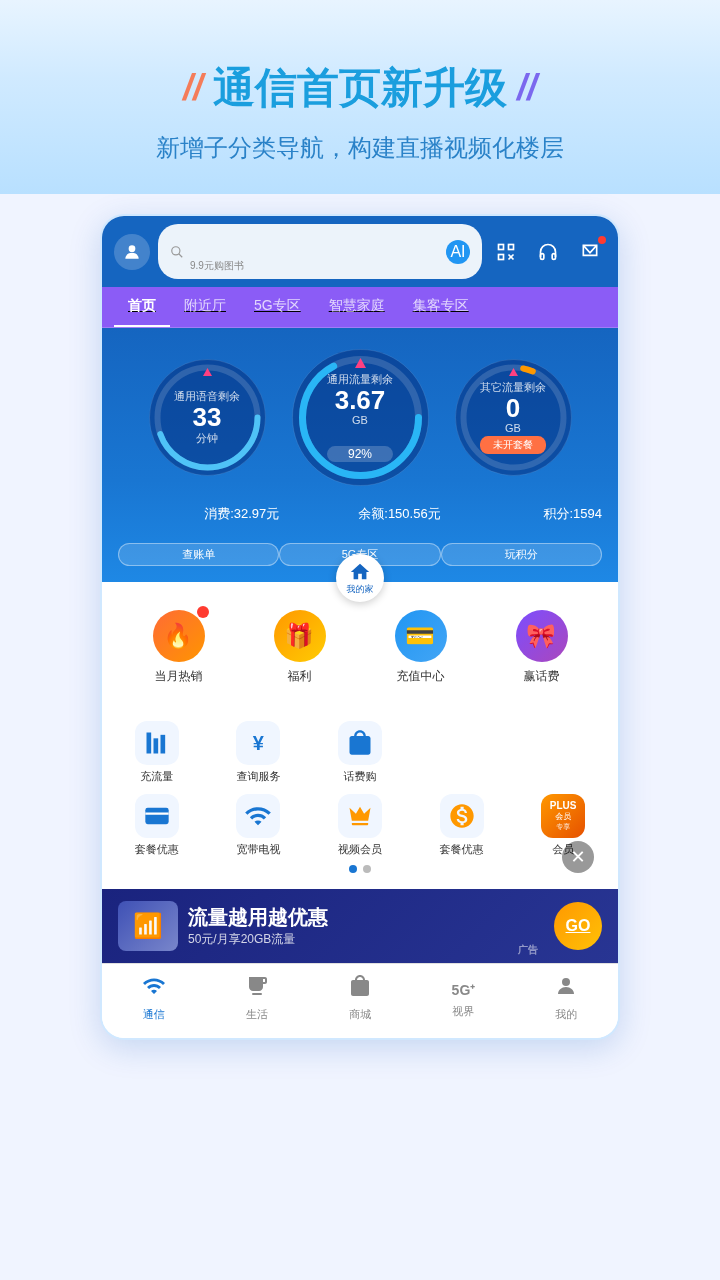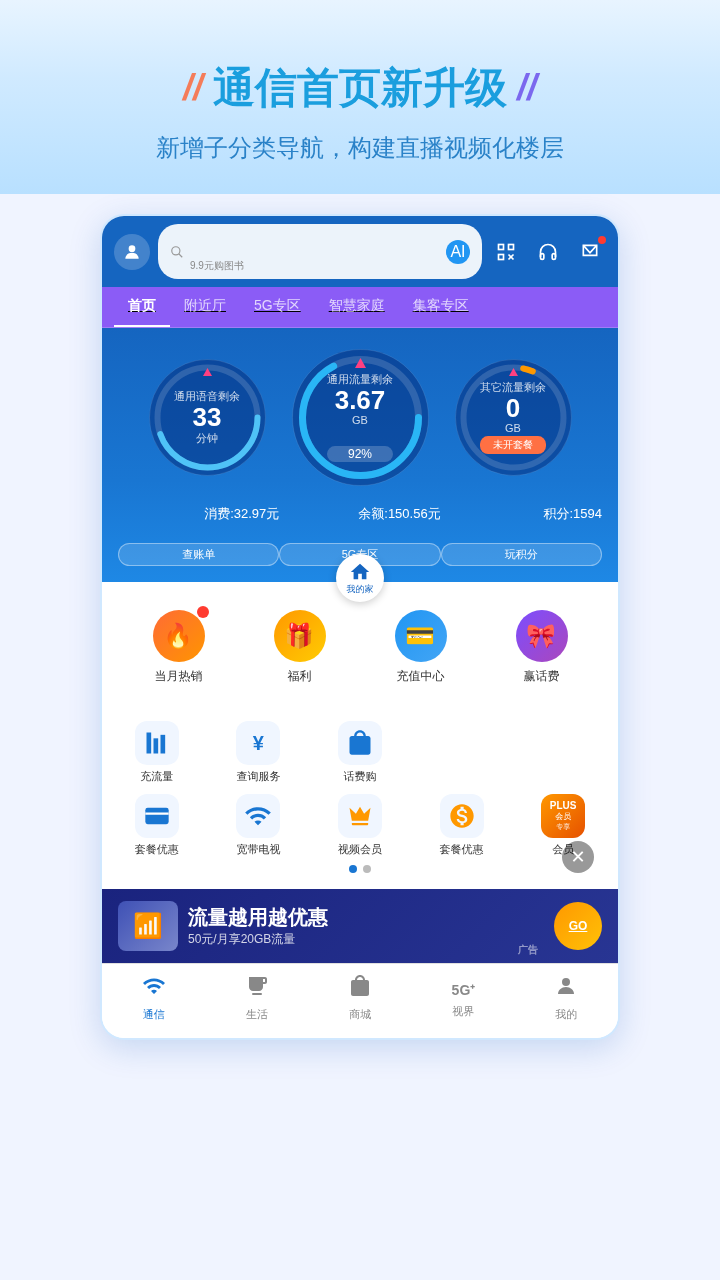--- a/index.html
+++ b/index.html
@@ -467,21 +467,21 @@
       font-weight: bold;
     }
     .ad-go-btn {
       width: 48px;
       height: 48px;
       background: linear-gradient(135deg, #ff9800, #ffc107);
       border-radius: 50%;
       display: flex;
       align-items: center;
       justify-content: center;
-      font-size: 12px;
+      font-size: 16px;
       font-weight: bold;
       color: #fff;
       flex-shrink: 0;
       text-decoration: underline;
     }
 
     
     .bottom-nav {
       background: #fff;
       display: flex;

